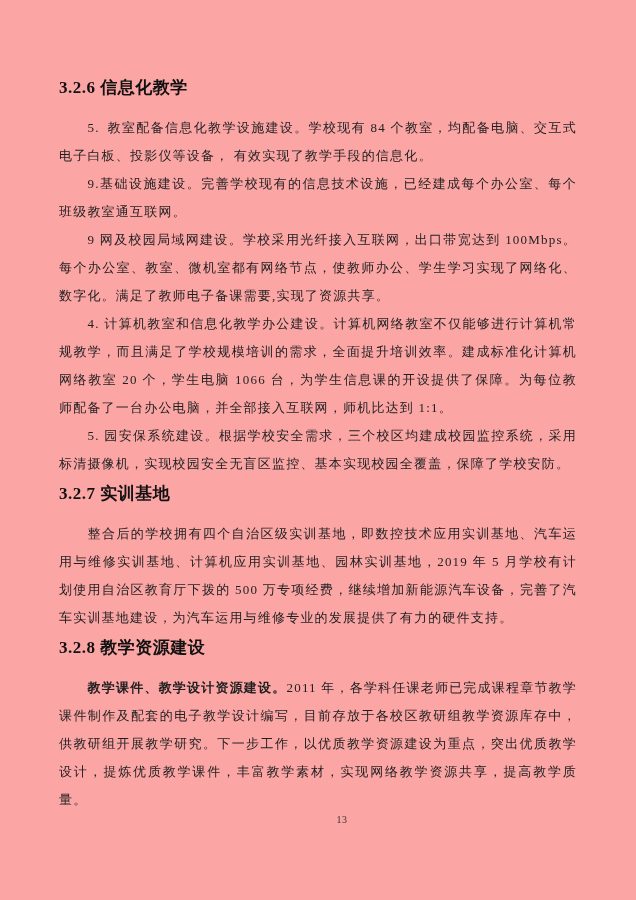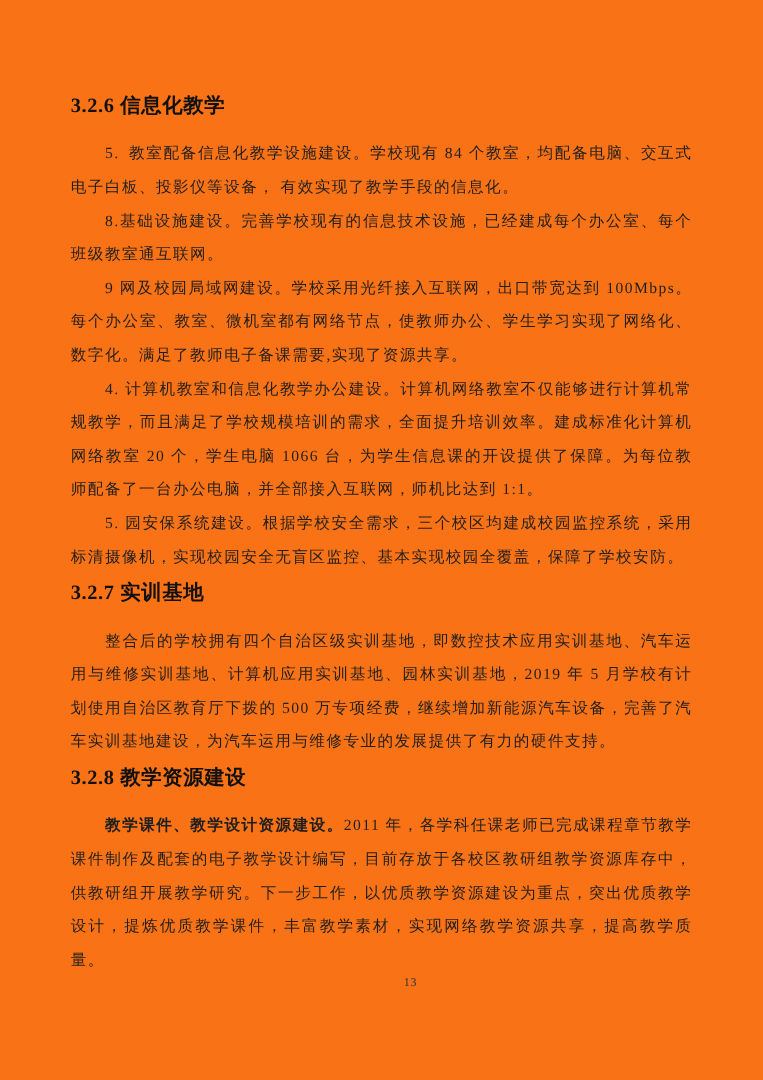--- a/index.html
+++ b/index.html
@@ -12,21 +12,21 @@
     height: 900px;
     font-family: "Liberation Serif", "DejaVu Serif", serif;
     color: #1f1f1f;
   }
   .page {
     position: relative;
     width: 636px;
     height: 900px;
     box-sizing: border-box;
     padding: 76px 59px 0 59px;
-    background: #f97316;
+    background: #fca5a5;
     overflow: hidden;
   }
   .section-heading {
     font-size: 17px;
     font-weight: bold;
     line-height: 24px;
     margin: 0 0 14px 0;
     letter-spacing: 0.5px;
     color: #111;
   }
@@ -58,21 +58,21 @@
   }
 </style>
 </head>
 <body>
 
 <div class="page">
 
   <div class="section">
     <h2 class="section-heading">3.2.6 信息化教学</h2>
     <p class="para">5. 教室配备信息化教学设施建设。学校现有 84 个教室，均配备电脑、交互式电子白板、投影仪等设备， 有效实现了教学手段的信息化。</p>
-    <p class="para">8.基础设施建设。完善学校现有的信息技术设施，已经建成每个办公室、每个班级教室通互联网。</p>
+    <p class="para">9.基础设施建设。完善学校现有的信息技术设施，已经建成每个办公室、每个班级教室通互联网。</p>
     <p class="para">9 网及校园局域网建设。学校采用光纤接入互联网，出口带宽达到 100Mbps。每个办公室、教室、微机室都有网络节点，使教师办公、学生学习实现了网络化、数字化。满足了教师电子备课需要,实现了资源共享。</p>
     <p class="para">4. 计算机教室和信息化教学办公建设。计算机网络教室不仅能够进行计算机常规教学，而且满足了学校规模培训的需求，全面提升培训效率。建成标准化计算机网络教室 20 个，学生电脑 1066 台，为学生信息课的开设提供了保障。为每位教师配备了一台办公电脑，并全部接入互联网，师机比达到 1:1。</p>
     <p class="para">5. 园安保系统建设。根据学校安全需求，三个校区均建成校园监控系统，采用标清摄像机，实现校园安全无盲区监控、基本实现校园全覆盖，保障了学校安防。</p>
   </div>
 
   <div class="section">
     <h2 class="section-heading">3.2.7 实训基地</h2>
     <p class="para">整合后的学校拥有四个自治区级实训基地，即数控技术应用实训基地、汽车运用与维修实训基地、计算机应用实训基地、园林实训基地，2019 年 5 月学校有计划使用自治区教育厅下拨的 500 万专项经费，继续增加新能源汽车设备，完善了汽车实训基地建设，为汽车运用与维修专业的发展提供了有力的硬件支持。</p>
   </div>
 

